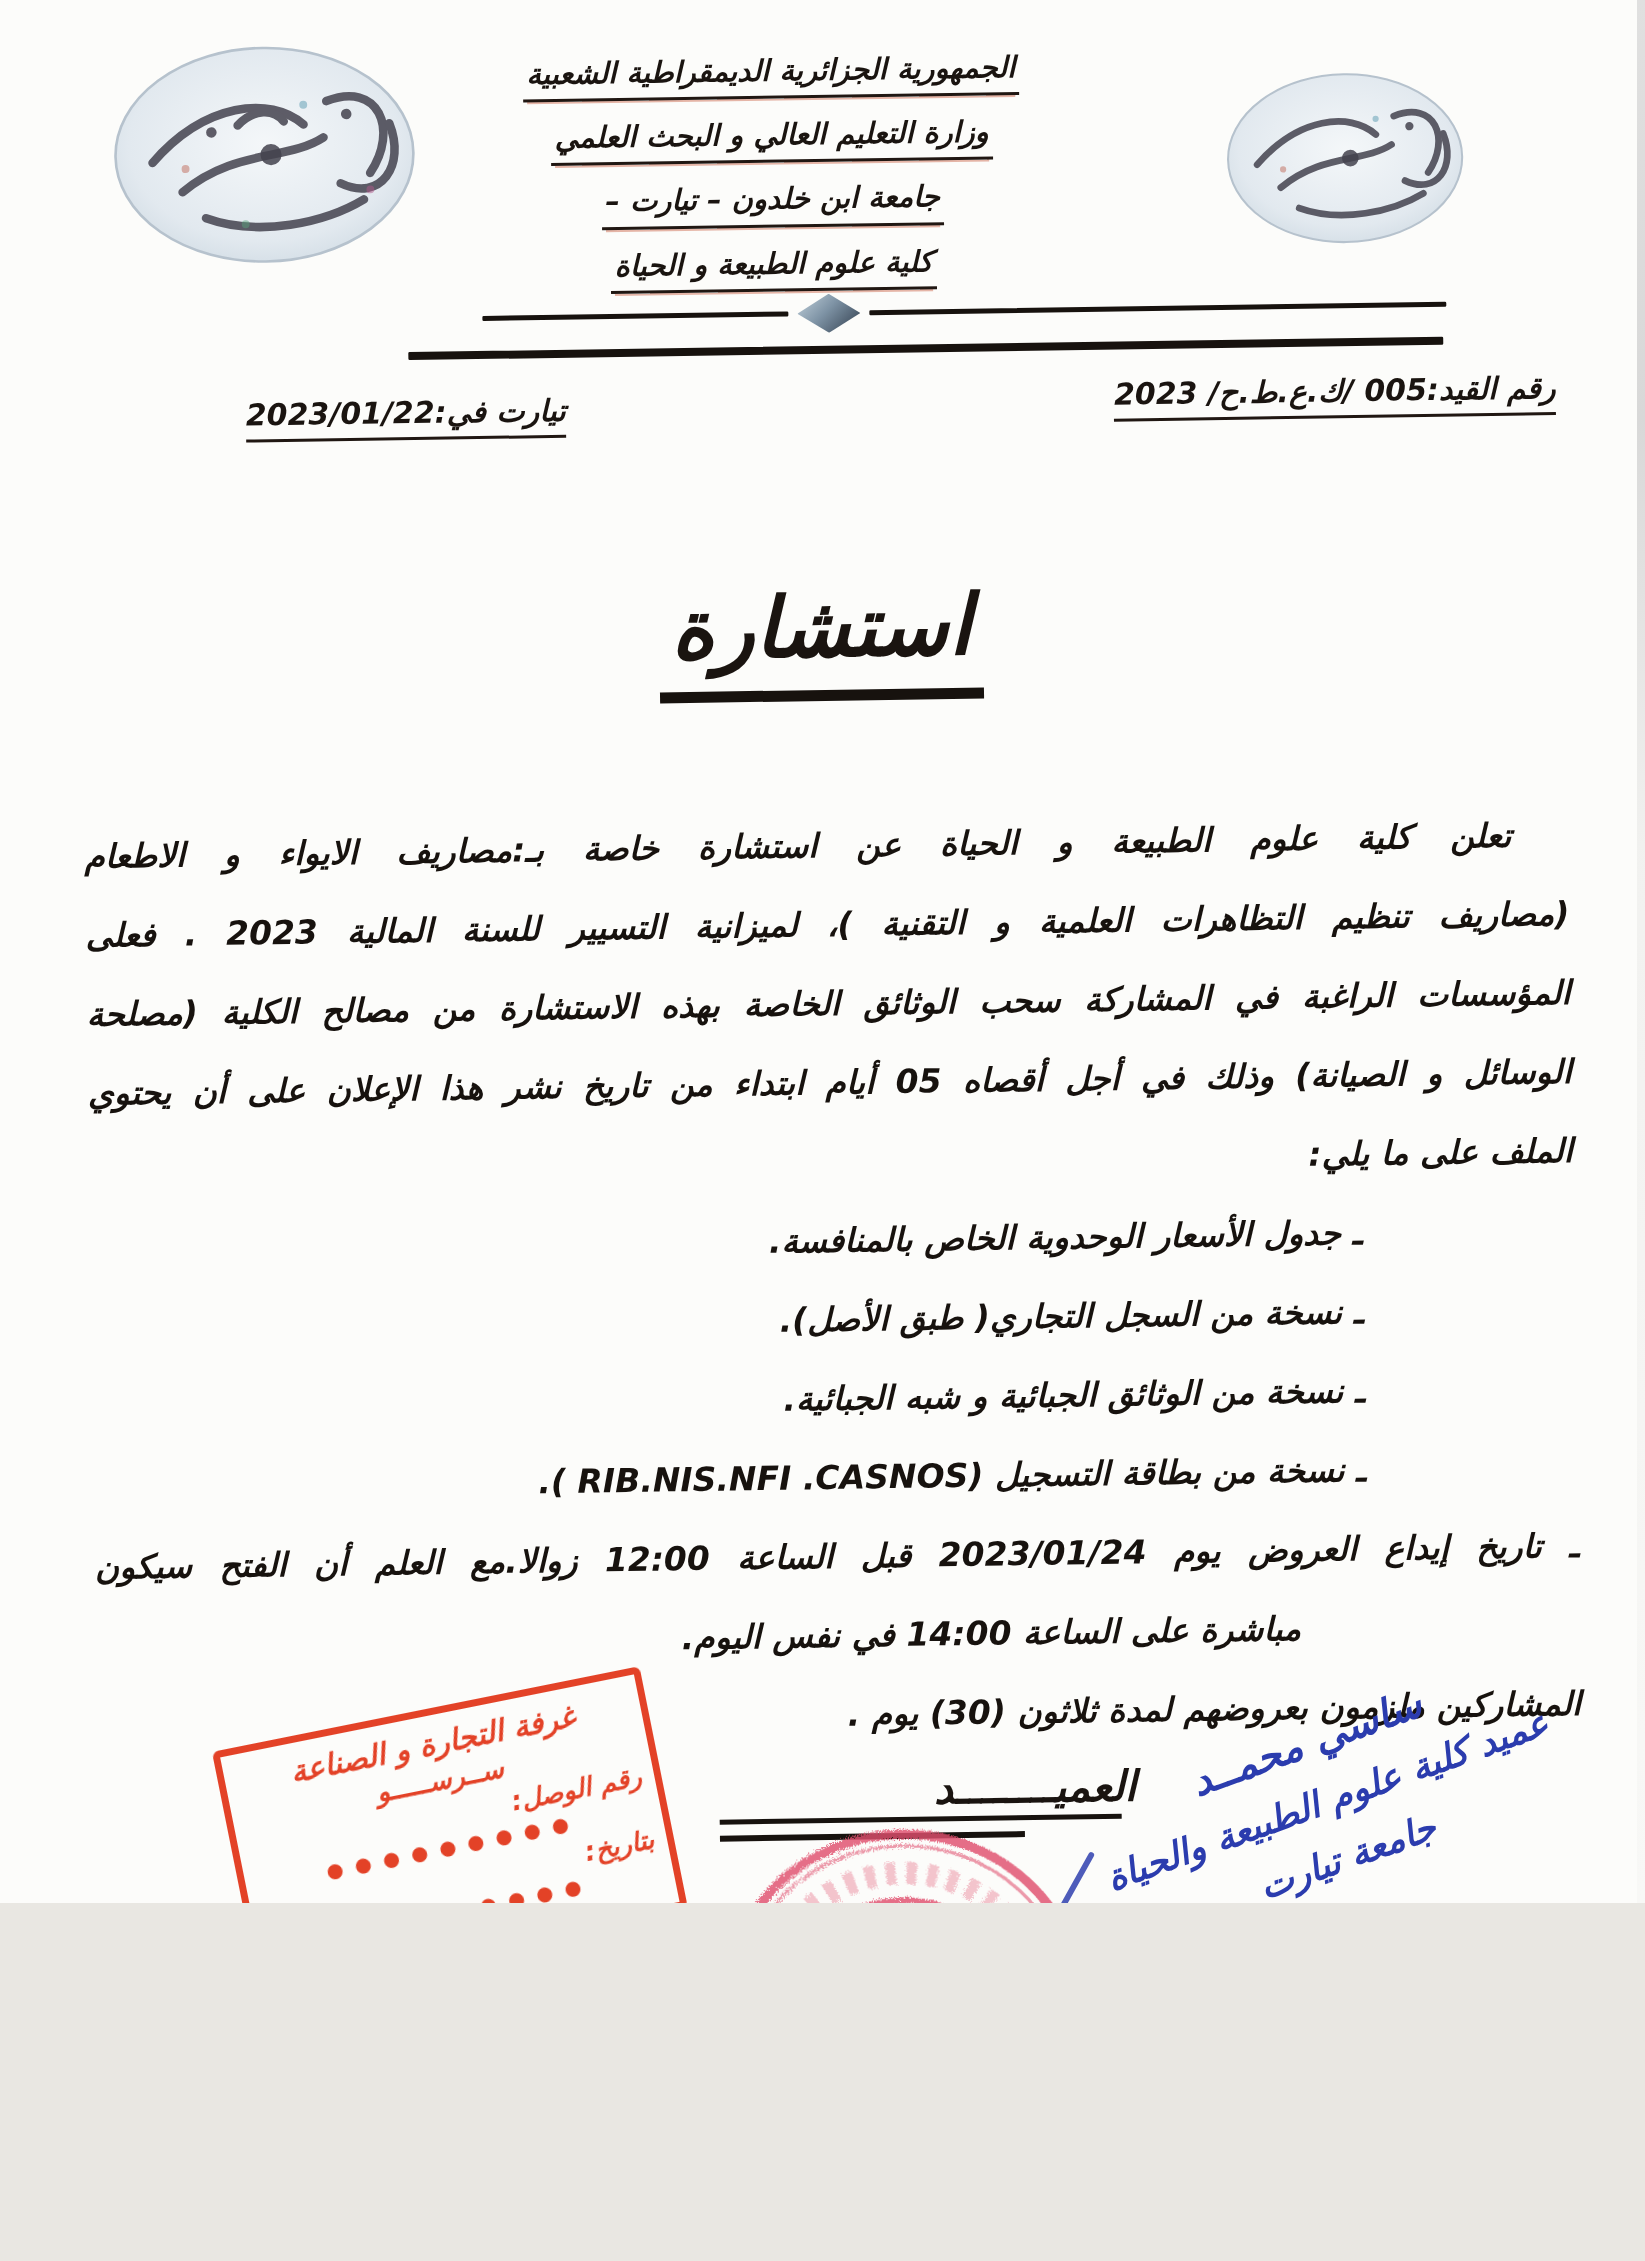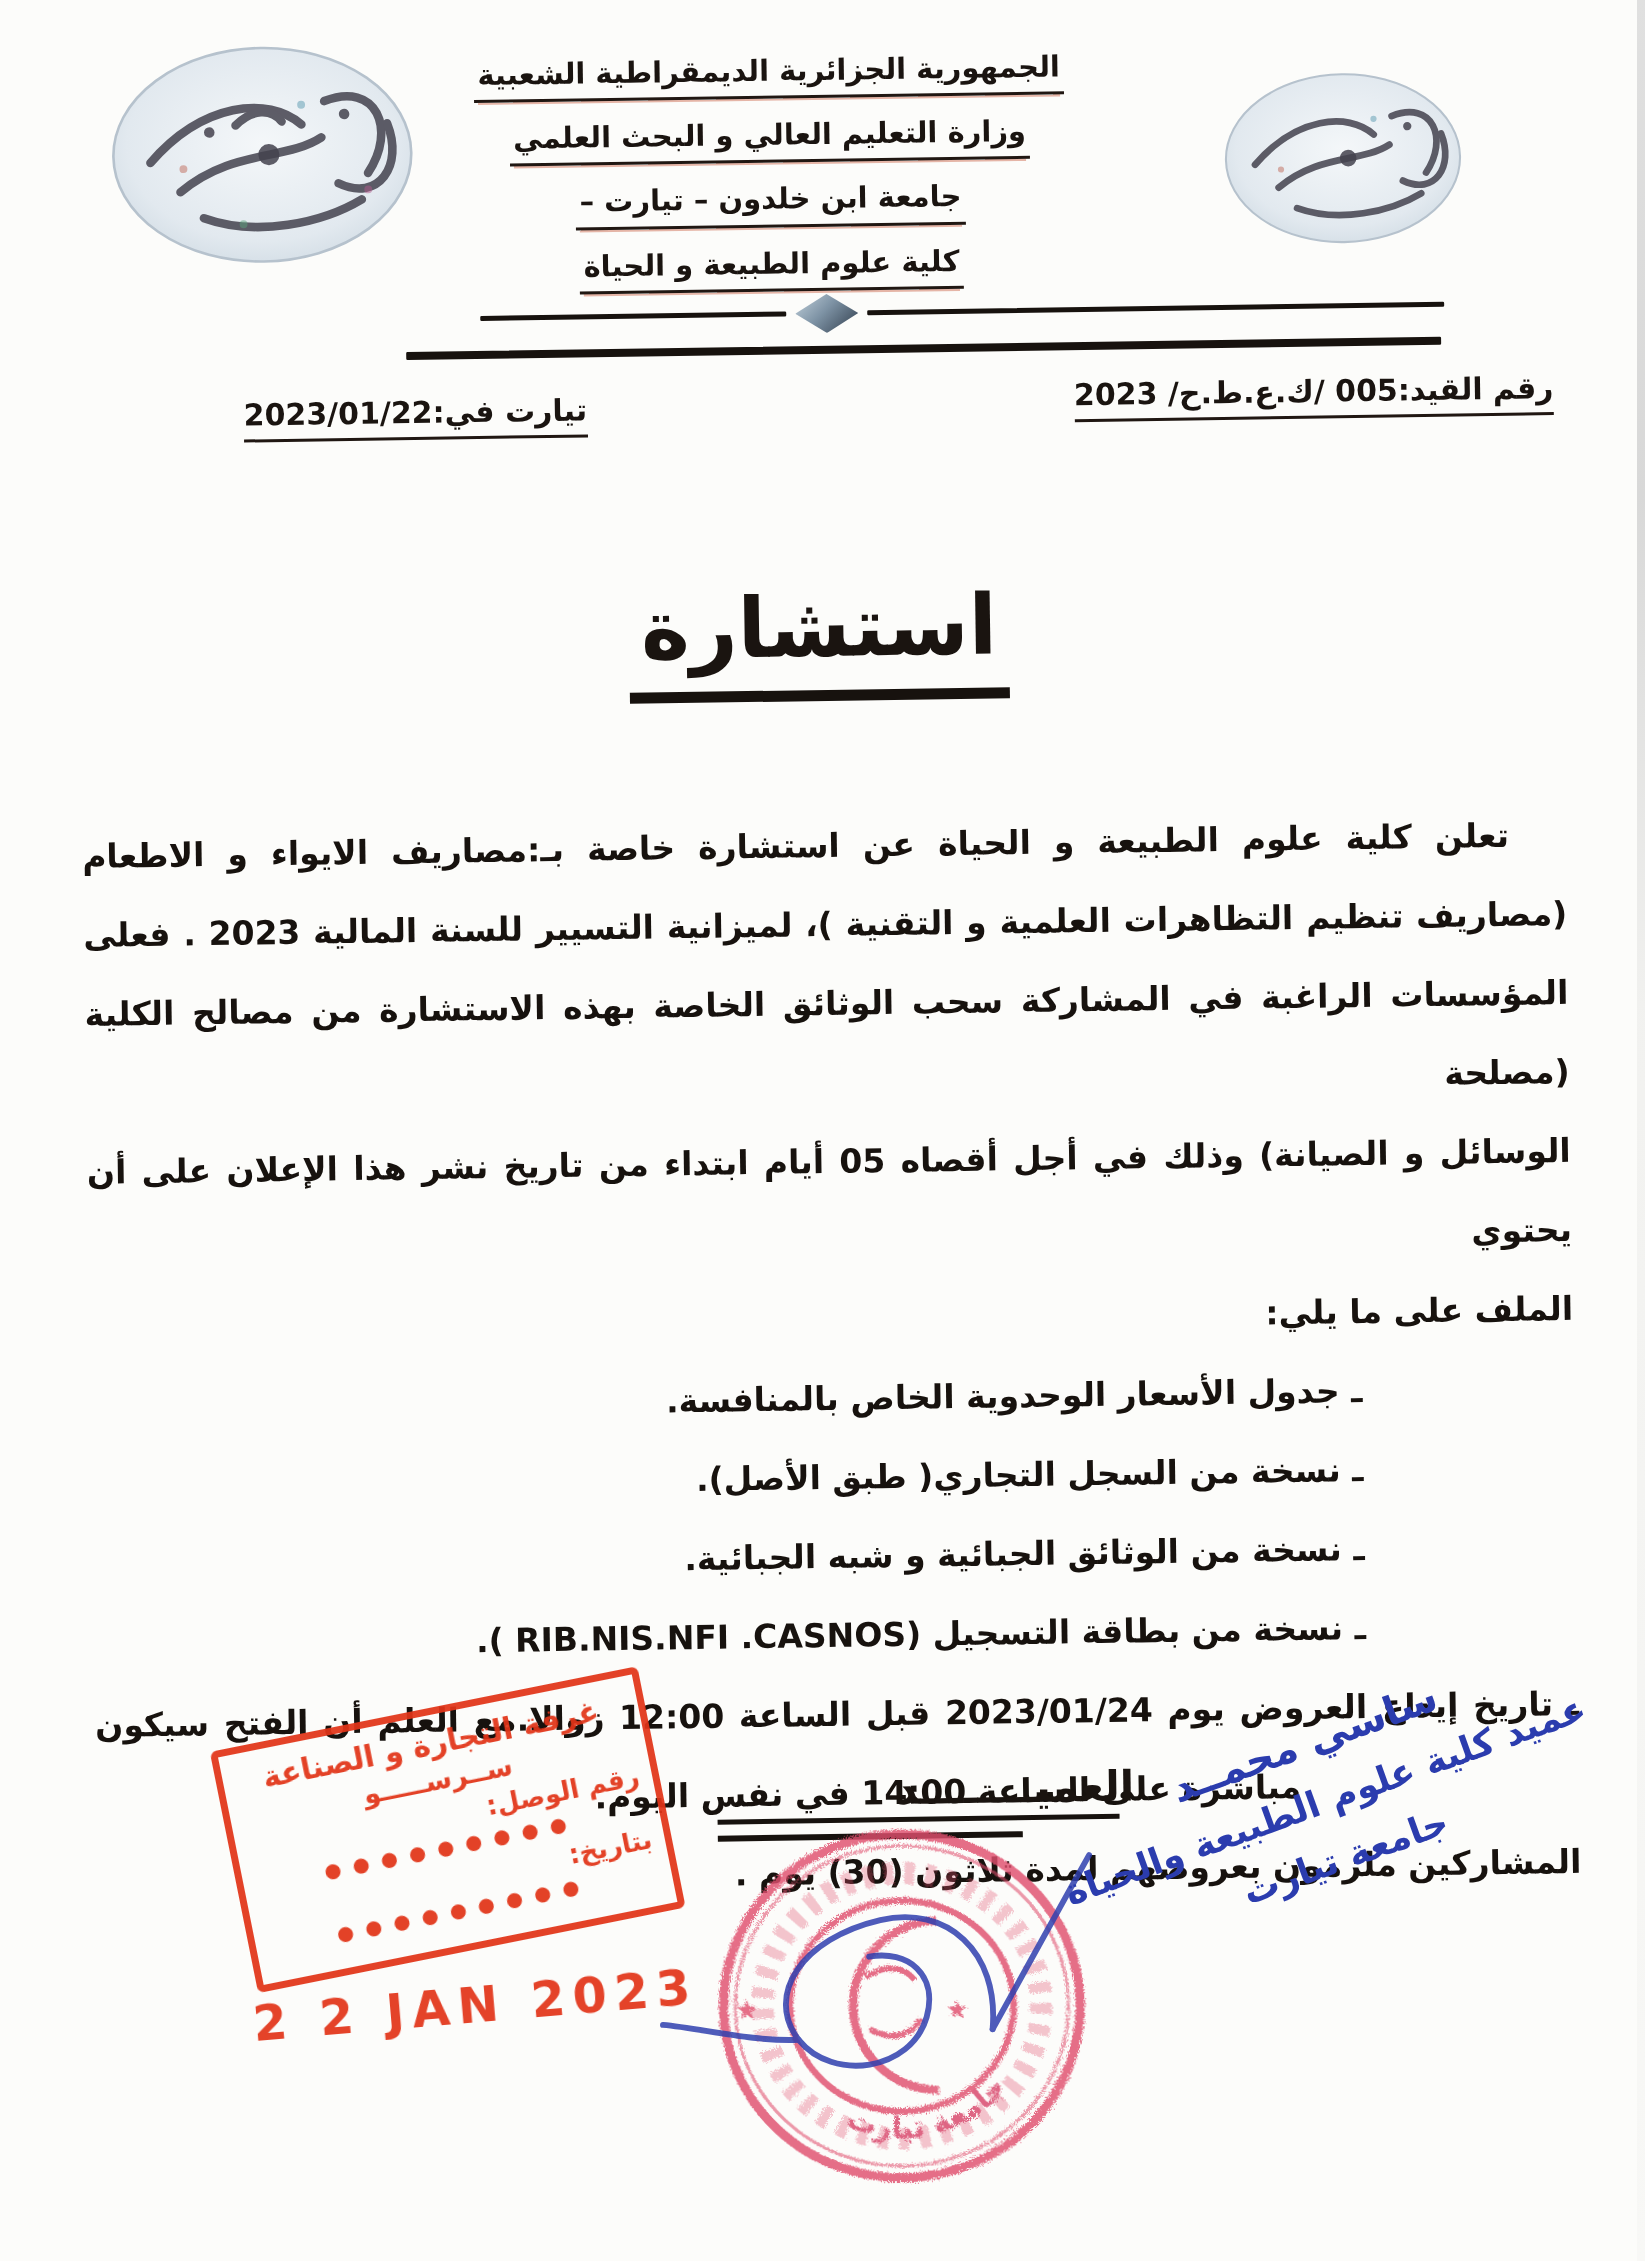--- a/index.html
+++ b/index.html
@@ -1,18 +1,18 @@
 <!DOCTYPE html>
 <html lang="ar" style="font-size:10.4px"><head>
 <meta charset="utf-8">
 <style>
   html,body{margin:0;padding:0;background:#e9e7e2;}
   .page{
-    position:relative;width:1646px;height:2261px;background:#fcfcfa;
-    overflow:hidden;font-family:"DejaVu Sans",sans-serif;color:#1a1410;
+    position:relative;width:1646px;height:1903px;background:#fcfcfa;
+    overflow:hidden;font-family:"DejaVu Sans",sans-serif;color:#1a1410;font-style:italic;
   }
   .tilt{position:absolute;inset:0;transform:rotate(-0.85deg);transform-origin:50% 40%;}
   .edge-right{position:absolute;right:0;top:0;bottom:0;width:9px;
     background:linear-gradient(to bottom,#d9d9d9 0%,#cfcfcf 22%,#efefed 45%,#f7f7f5 100%);opacity:.8;}
   
   .logo{position:absolute;}
   .logo-left{left:114px;top:18px;width:319px;height:257px;}
   .logo-right{left:1224px;top:65px;width:260px;height:202px;}
   
   .hdr{position:absolute;left:449px;top:51px;width:664px;text-align:center;direction:rtl;}

